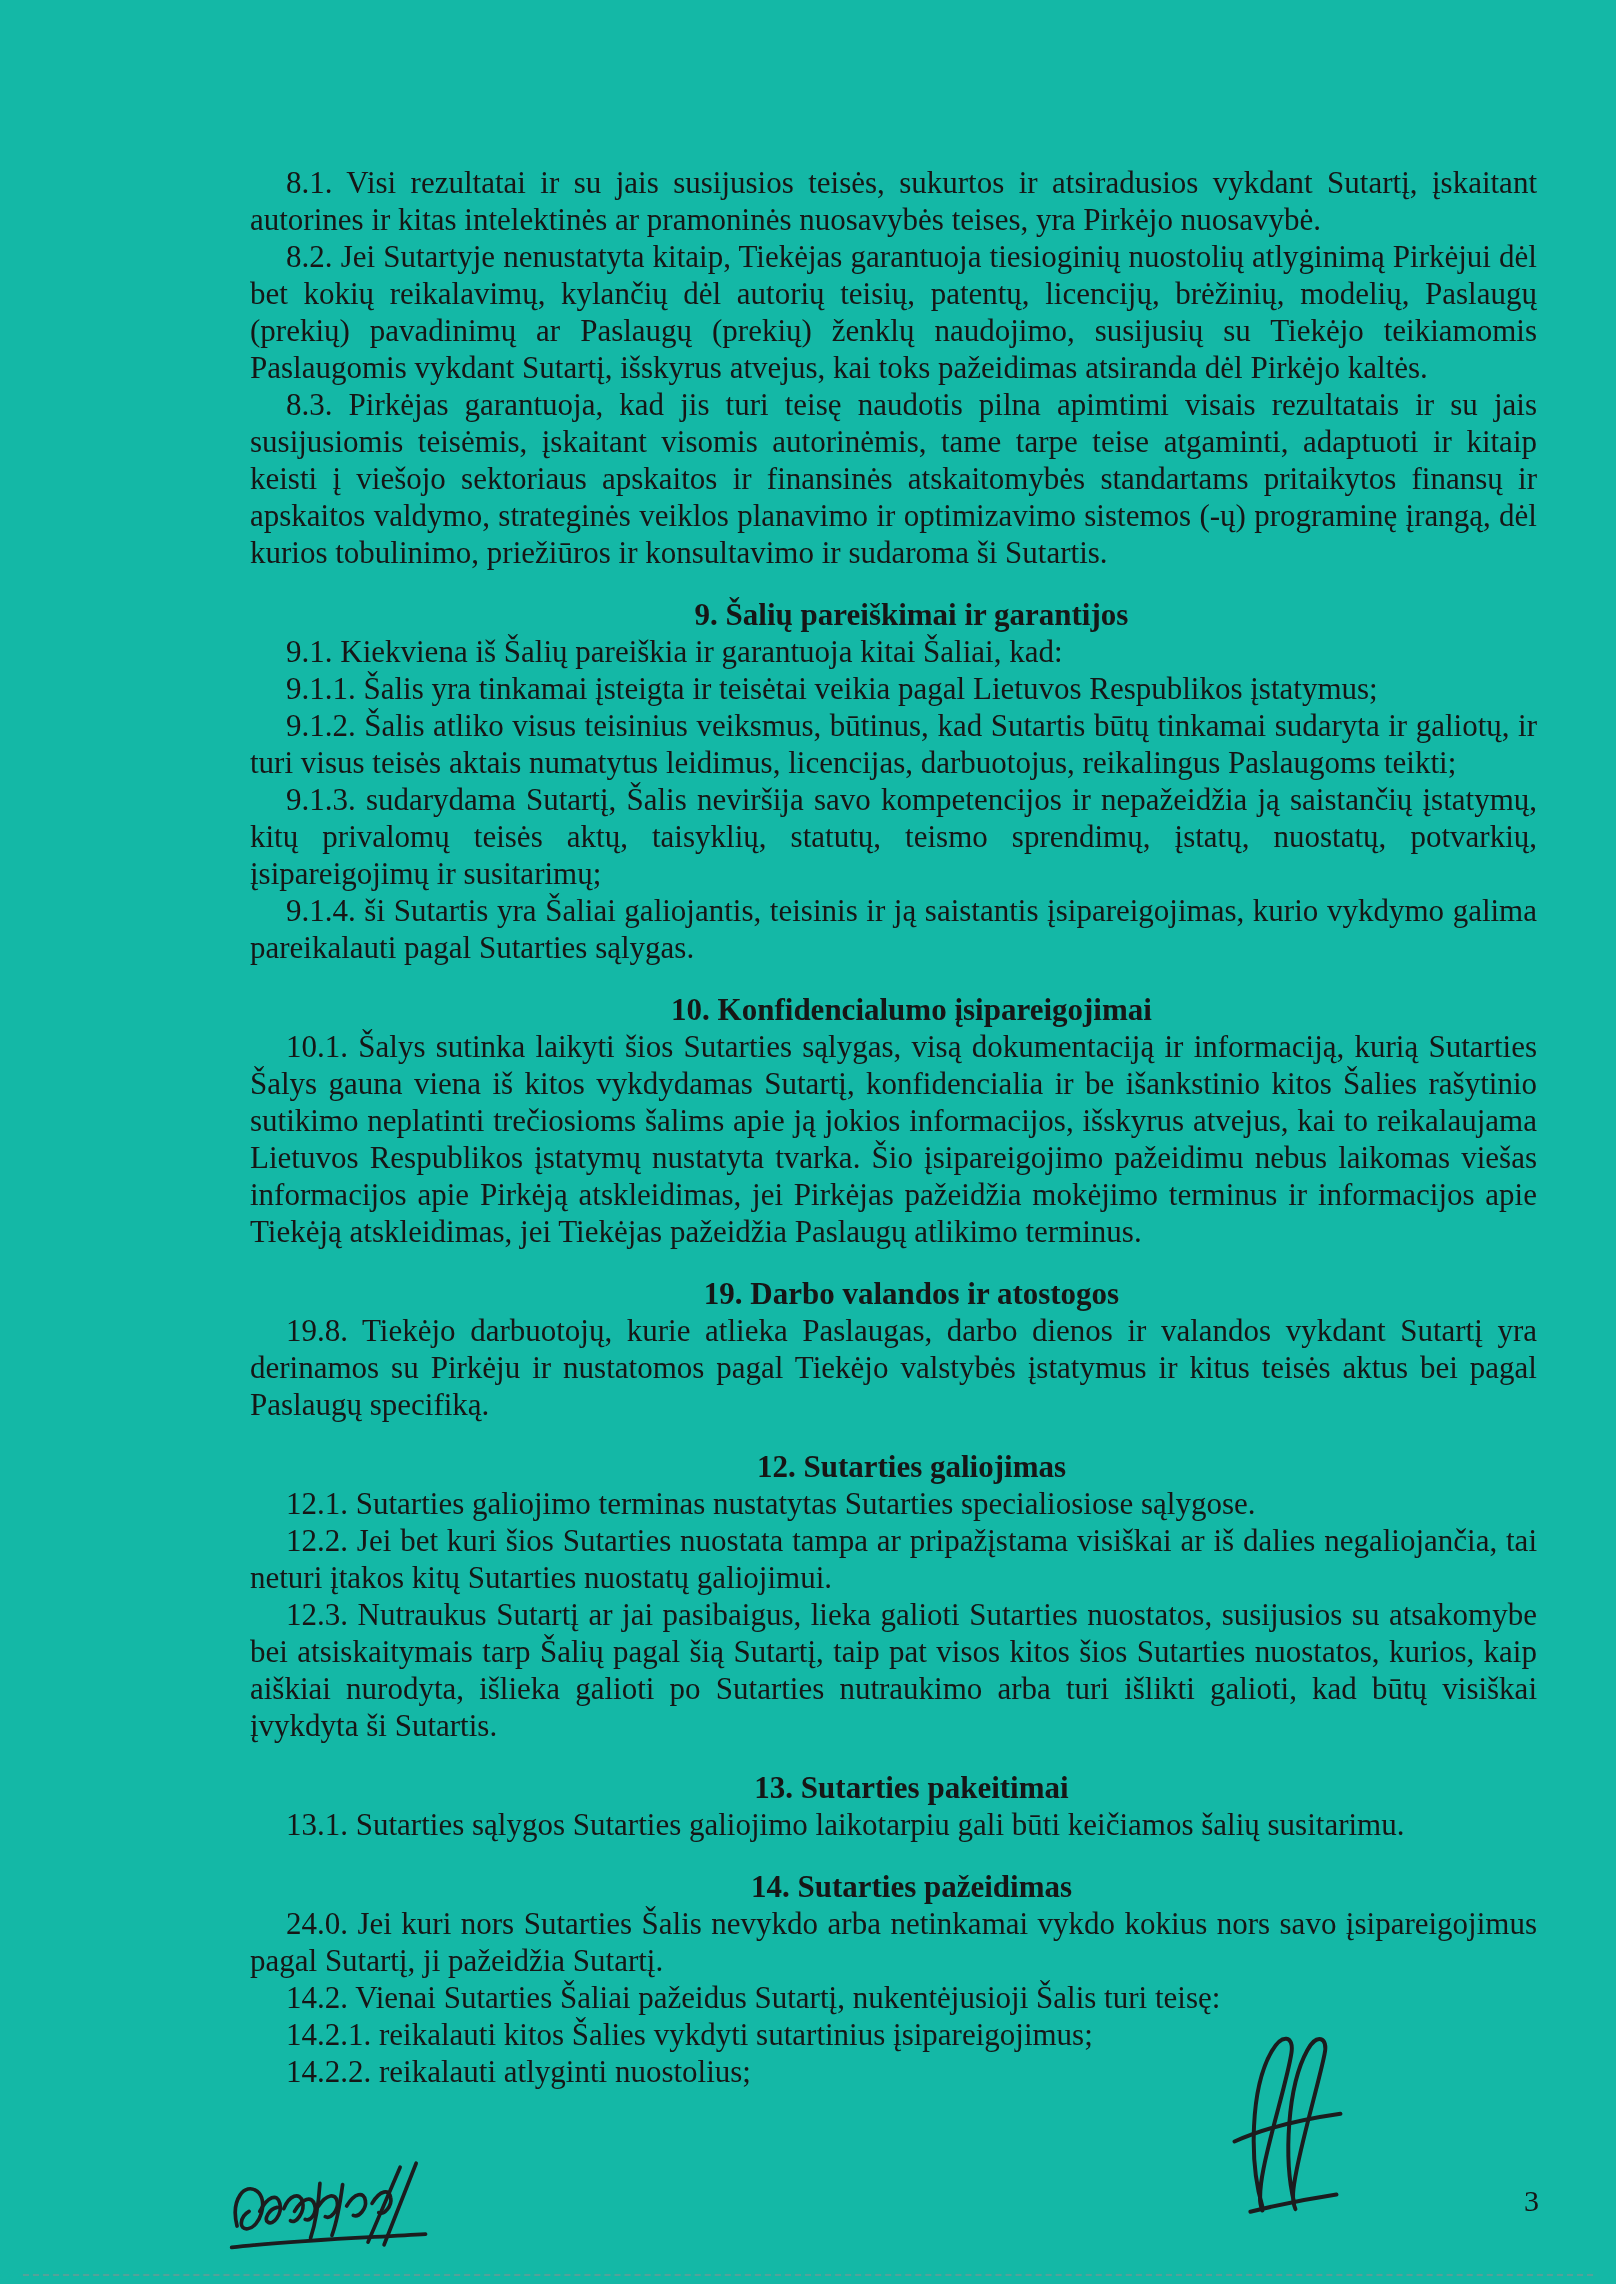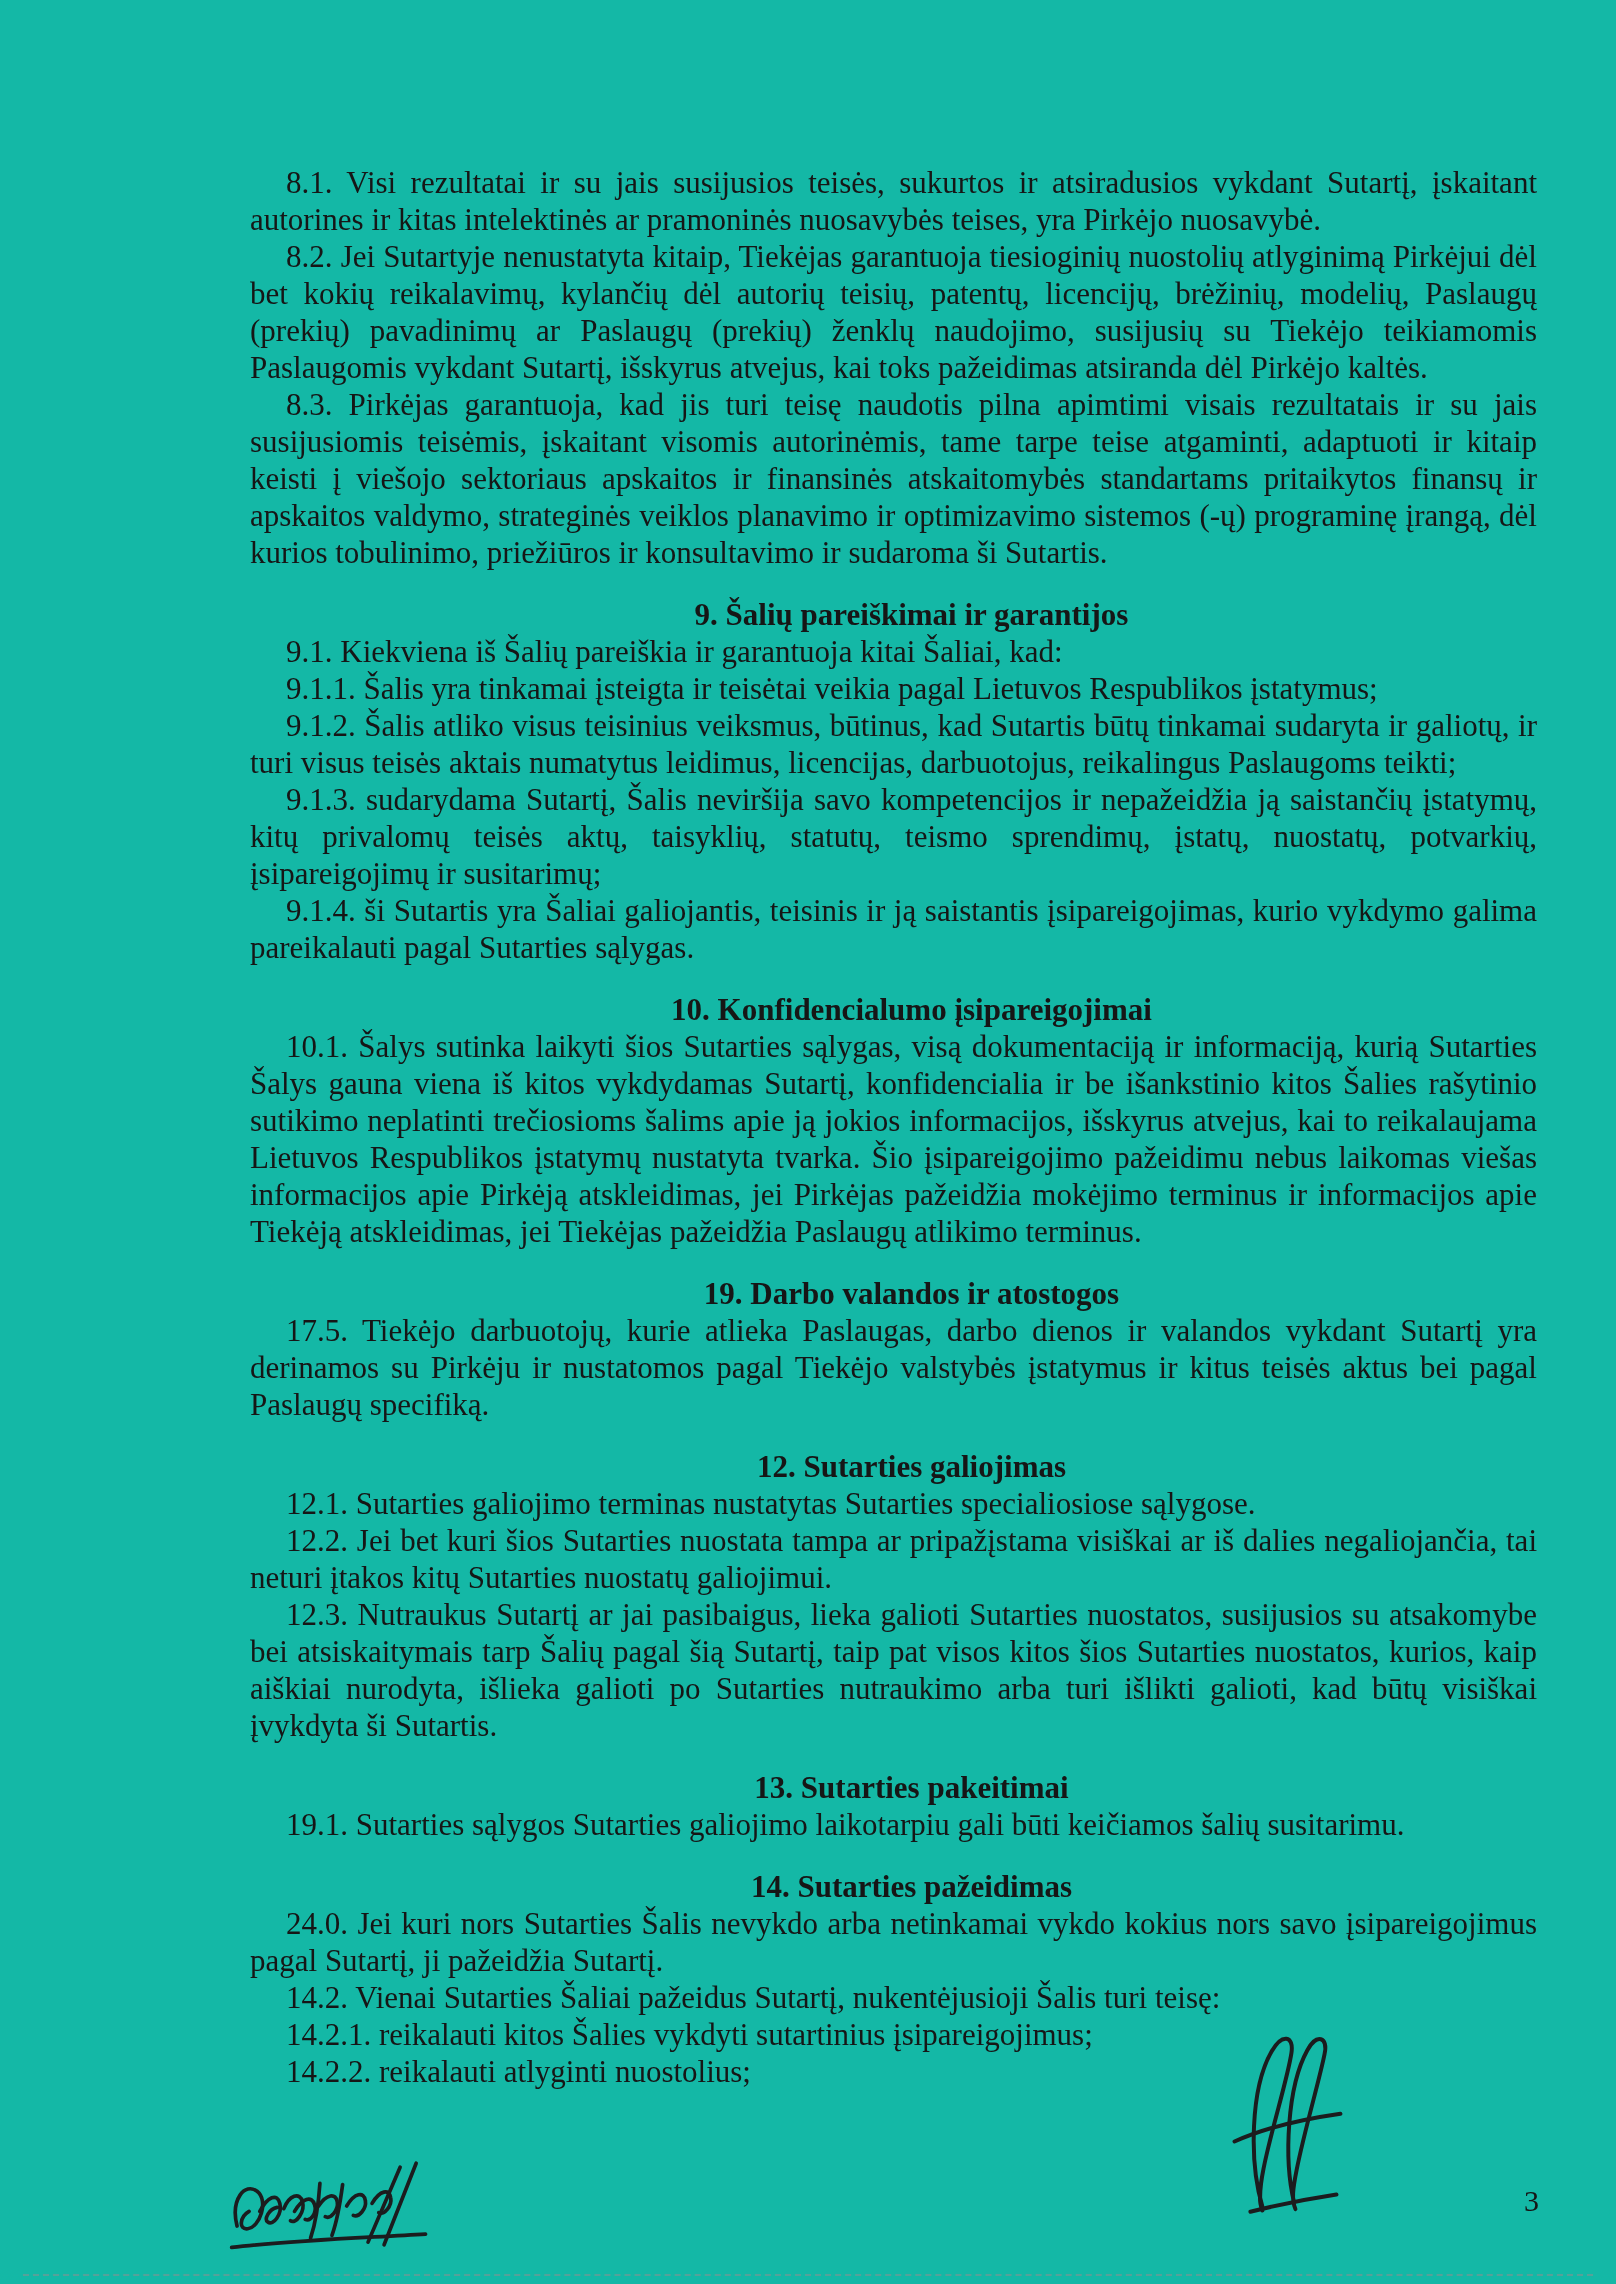--- a/index.html
+++ b/index.html
@@ -87,27 +87,27 @@
       <p class="para">8.3. Pirkėjas garantuoja, kad jis turi teisę naudotis pilna apimtimi visais rezultatais ir su jais susijusiomis teisėmis, įskaitant visomis autorinėmis, tame tarpe teise atgaminti, adaptuoti ir kitaip keisti į viešojo sektoriaus apskaitos ir finansinės atskaitomybės standartams pritaikytos finansų ir apskaitos valdymo, strateginės veiklos planavimo ir optimizavimo sistemos (-ų) programinę įrangą, dėl kurios tobulinimo, priežiūros ir konsultavimo ir sudaroma ši Sutartis.</p>
       <h2 class="heading">9. Šalių pareiškimai ir garantijos</h2>
       <p class="para">9.1. Kiekviena iš Šalių pareiškia ir garantuoja kitai Šaliai, kad:</p>
       <p class="para">9.1.1. Šalis yra tinkamai įsteigta ir teisėtai veikia pagal Lietuvos Respublikos įstatymus;</p>
       <p class="para">9.1.2. Šalis atliko visus teisinius veiksmus, būtinus, kad Sutartis būtų tinkamai sudaryta ir galiotų, ir turi visus teisės aktais numatytus leidimus, licencijas, darbuotojus, reikalingus Paslaugoms teikti;</p>
       <p class="para">9.1.3. sudarydama Sutartį, Šalis neviršija savo kompetencijos ir nepažeidžia ją saistančių įstatymų, kitų privalomų teisės aktų, taisyklių, statutų, teismo sprendimų, įstatų, nuostatų, potvarkių, įsipareigojimų ir susitarimų;</p>
       <p class="para">9.1.4. ši Sutartis yra Šaliai galiojantis, teisinis ir ją saistantis įsipareigojimas, kurio vykdymo galima pareikalauti pagal Sutarties sąlygas.</p>
       <h2 class="heading">10. Konfidencialumo įsipareigojimai</h2>
       <p class="para">10.1. Šalys sutinka laikyti šios Sutarties sąlygas, visą dokumentaciją ir informaciją, kurią Sutarties Šalys gauna viena iš kitos vykdydamas Sutartį, konfidencialia ir be išankstinio kitos Šalies rašytinio sutikimo neplatinti trečiosioms šalims apie ją jokios informacijos, išskyrus atvejus, kai to reikalaujama Lietuvos Respublikos įstatymų nustatyta tvarka. Šio įsipareigojimo pažeidimu nebus laikomas viešas informacijos apie Pirkėją atskleidimas, jei Pirkėjas pažeidžia mokėjimo terminus ir informacijos apie Tiekėją atskleidimas, jei Tiekėjas pažeidžia Paslaugų atlikimo terminus.</p>
       <h2 class="heading">19. Darbo valandos ir atostogos</h2>
-      <p class="para">17.5. Tiekėjo darbuotojų, kurie atlieka Paslaugas, darbo dienos ir valandos vykdant Sutartį yra derinamos su Pirkėju ir nustatomos pagal Tiekėjo valstybės įstatymus ir kitus teisės aktus bei pagal Paslaugų specifiką.</p>
+      <p class="para">19.8. Tiekėjo darbuotojų, kurie atlieka Paslaugas, darbo dienos ir valandos vykdant Sutartį yra derinamos su Pirkėju ir nustatomos pagal Tiekėjo valstybės įstatymus ir kitus teisės aktus bei pagal Paslaugų specifiką.</p>
       <h2 class="heading">12. Sutarties galiojimas</h2>
       <p class="para">12.1. Sutarties galiojimo terminas nustatytas Sutarties specialiosiose sąlygose.</p>
       <p class="para">12.2. Jei bet kuri šios Sutarties nuostata tampa ar pripažįstama visiškai ar iš dalies negaliojančia, tai neturi įtakos kitų Sutarties nuostatų galiojimui.</p>
       <p class="para">12.3. Nutraukus Sutartį ar jai pasibaigus, lieka galioti Sutarties nuostatos, susijusios su atsakomybe bei atsiskaitymais tarp Šalių pagal šią Sutartį, taip pat visos kitos šios Sutarties nuostatos, kurios, kaip aiškiai nurodyta, išlieka galioti po Sutarties nutraukimo arba turi išlikti galioti, kad būtų visiškai įvykdyta ši Sutartis.</p>
       <h2 class="heading">13. Sutarties pakeitimai</h2>
-      <p class="para">19.1. Sutarties sąlygos Sutarties galiojimo laikotarpiu gali būti keičiamos šalių susitarimu.</p>
+      <p class="para">13.1. Sutarties sąlygos Sutarties galiojimo laikotarpiu gali būti keičiamos šalių susitarimu.</p>
       <h2 class="heading">14. Sutarties pažeidimas</h2>
       <p class="para">24.0. Jei kuri nors Sutarties Šalis nevykdo arba netinkamai vykdo kokius nors savo įsipareigojimus pagal Sutartį, ji pažeidžia Sutartį.</p>
       <p class="para">14.2. Vienai Sutarties Šaliai pažeidus Sutartį, nukentėjusioji Šalis turi teisę:</p>
       <p class="para">14.2.1. reikalauti kitos Šalies vykdyti sutartinius įsipareigojimus;</p>
       <p class="para">14.2.2. reikalauti atlyginti nuostolius;</p>
     </section>
 
   <svg class="sig sig-left" viewBox="0 0 380 170" aria-hidden="true">
     <path d="M18,118 C8,78 30,52 48,66 C66,80 52,120 34,122 C20,124 22,104 36,96"></path>
     <path d="M52,96 C64,74 78,68 82,84 C86,100 72,118 64,112 C58,108 66,92 78,90"></path>

